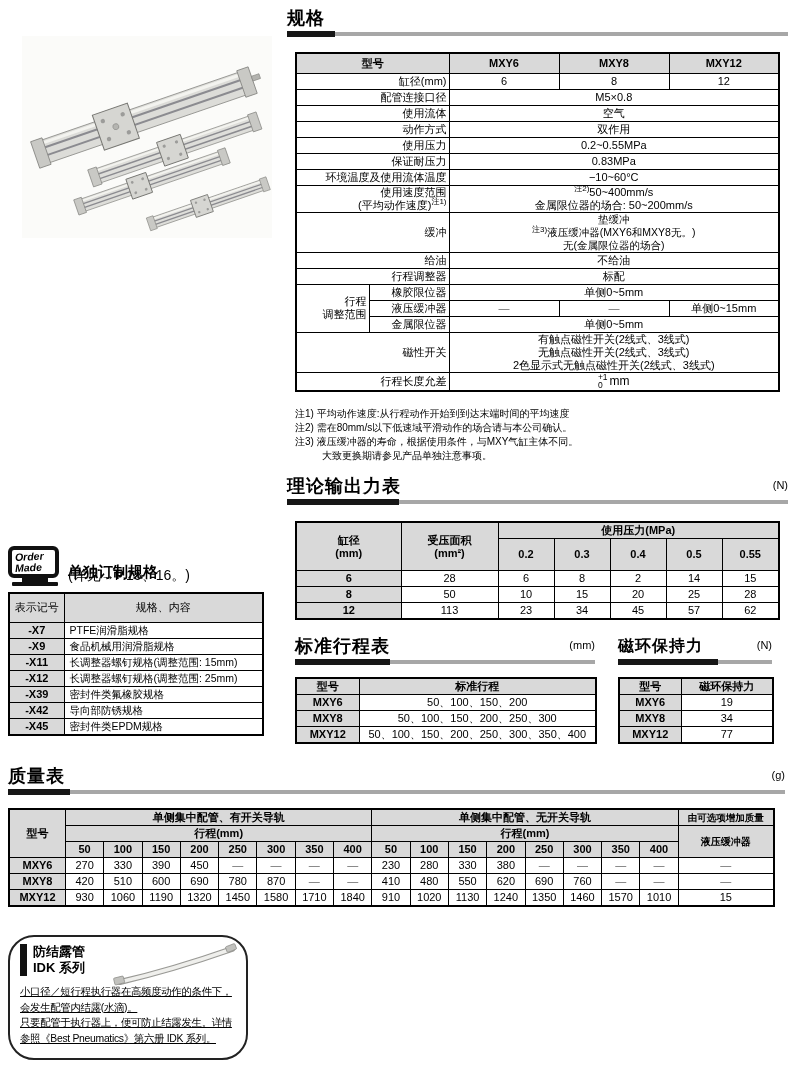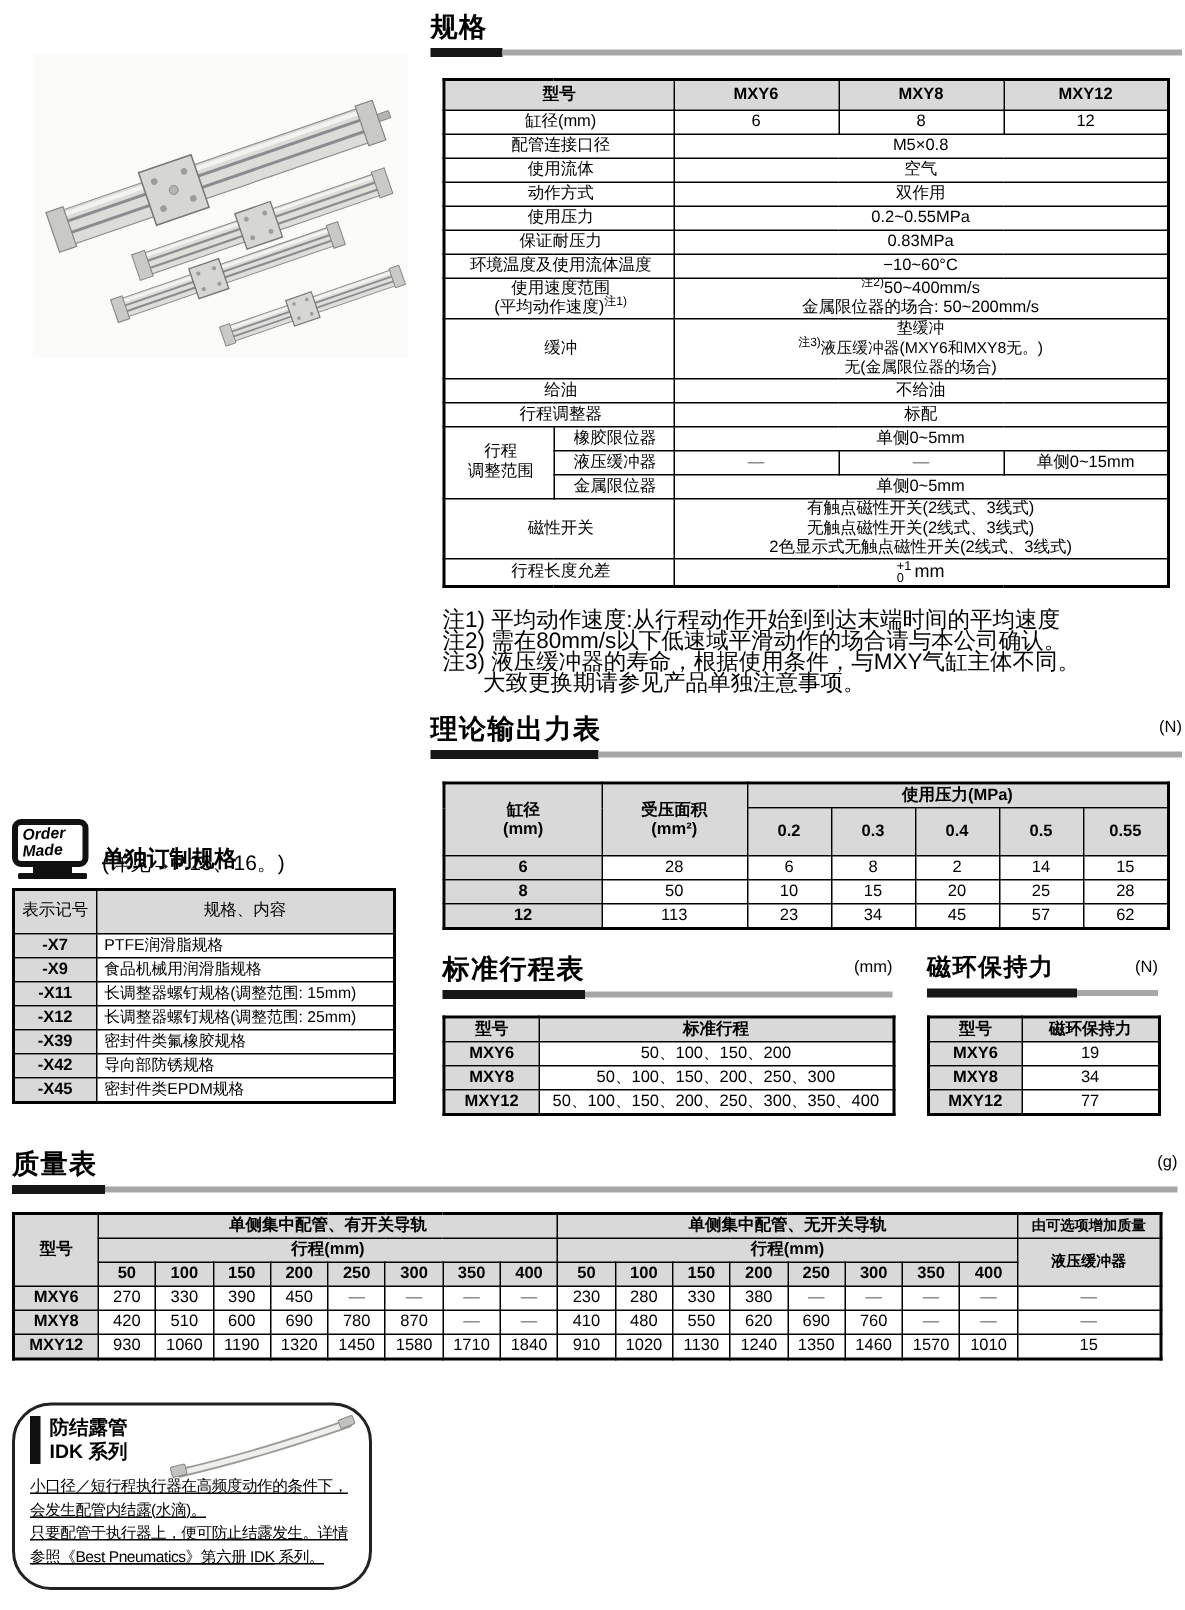--- a/index.html
+++ b/index.html
@@ -10,30 +10,30 @@
   .sec-title{font-size:18px;font-weight:bold;letter-spacing:1px;line-height:20px;display:inline-block;}
   .rule{display:flex;align-items:center;margin-top:3px;}
   .rule .blk{display:block;height:6px;background:#161616;}
   .rule .gry{display:block;flex:1;height:4px;background:#a7a7a7;}
   .unit{position:absolute;right:0;top:3px;font-size:11px;}
   
   table{position:absolute;border-collapse:collapse;table-layout:fixed;background:#fff;border:2px solid #000;}
   td,th{border:1px solid #000;font-size:11px;text-align:center;padding:0 2px;height:15px;line-height:13px;overflow:hidden;}
   th{background:#d9d9d9;font-weight:bold;}
   tr.hdrow td{background:#d9d9d9;font-weight:bold;}
-  .lab{text-align:center;padding-left:4px;}
+  .lab{text-align:right;padding-left:4px;}
   .rowhead{background:#d9d9d9;font-weight:bold;}
   .dash{color:#666;}
   sup{font-size:8px;line-height:0;}
   .multiline div{line-height:13px;}
   
   .tolcol{display:inline-flex;flex-direction:column;font-size:8.5px;line-height:8px;vertical-align:middle;margin-right:2px;align-items:flex-start;}
   .tolunit{font-size:12px;vertical-align:middle;}
   
-  .notes{position:absolute;font-size:15px;line-height:14px;}
+  .notes{position:absolute;font-size:10px;line-height:14px;}
   .notes .indent{padding-left:27px;}
   
   .om-wrap{position:absolute;left:8px;top:545px;width:270px;}
   .om-icon{position:absolute;left:0;top:1px;width:54px;}
   .om-screen{border:4px solid #111;border-radius:6px;background:#fff;width:40px;padding:1px 0 1px 3px;}
   .om-screen div{font-size:10.5px;font-weight:bold;font-style:italic;line-height:11px;transform:rotate(-3deg);}
   .om-stand{width:26px;height:4px;background:#111;margin:0 auto;}
   .om-base{width:46px;height:4px;background:#111;margin:0 auto;border-radius:1px;}
   .om-title{position:absolute;left:60px;top:18px;font-size:15px;font-weight:bold;}
   .om-sub{position:absolute;left:60px;top:22px;font-size:14px;}

